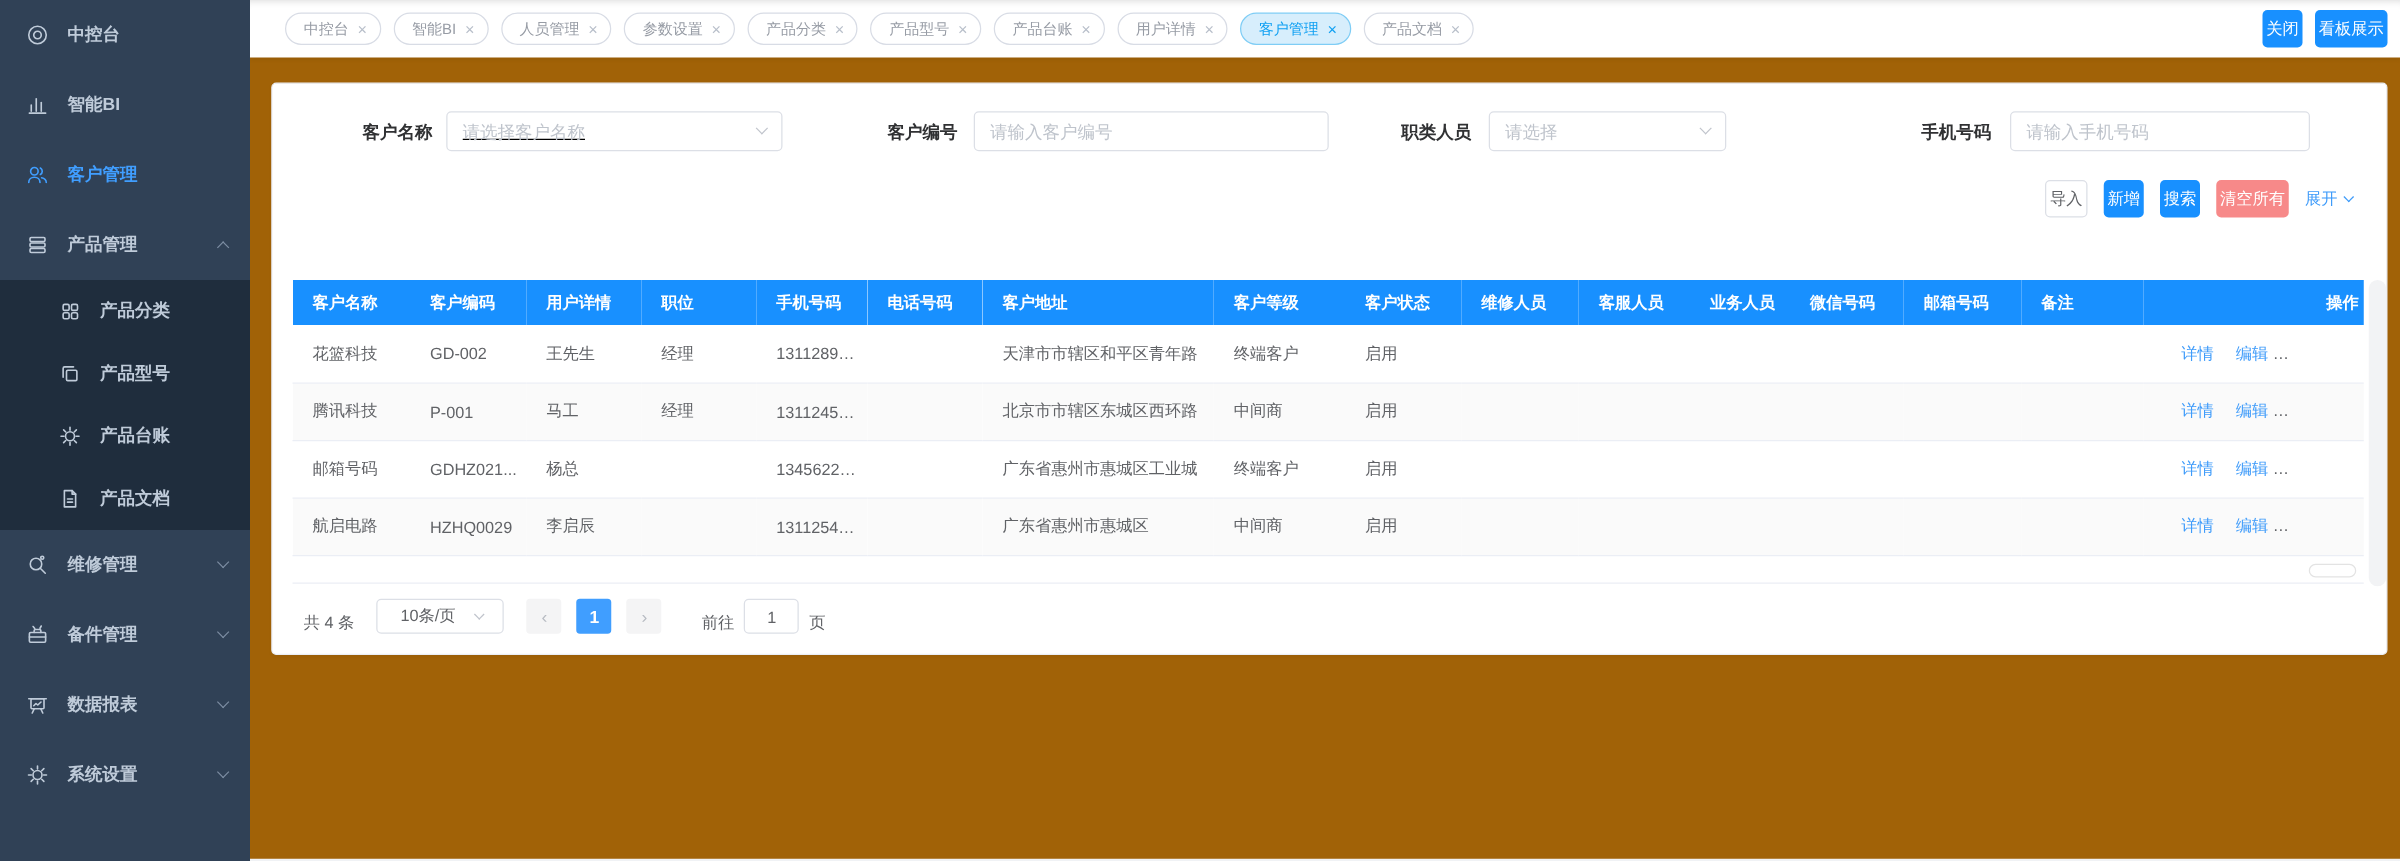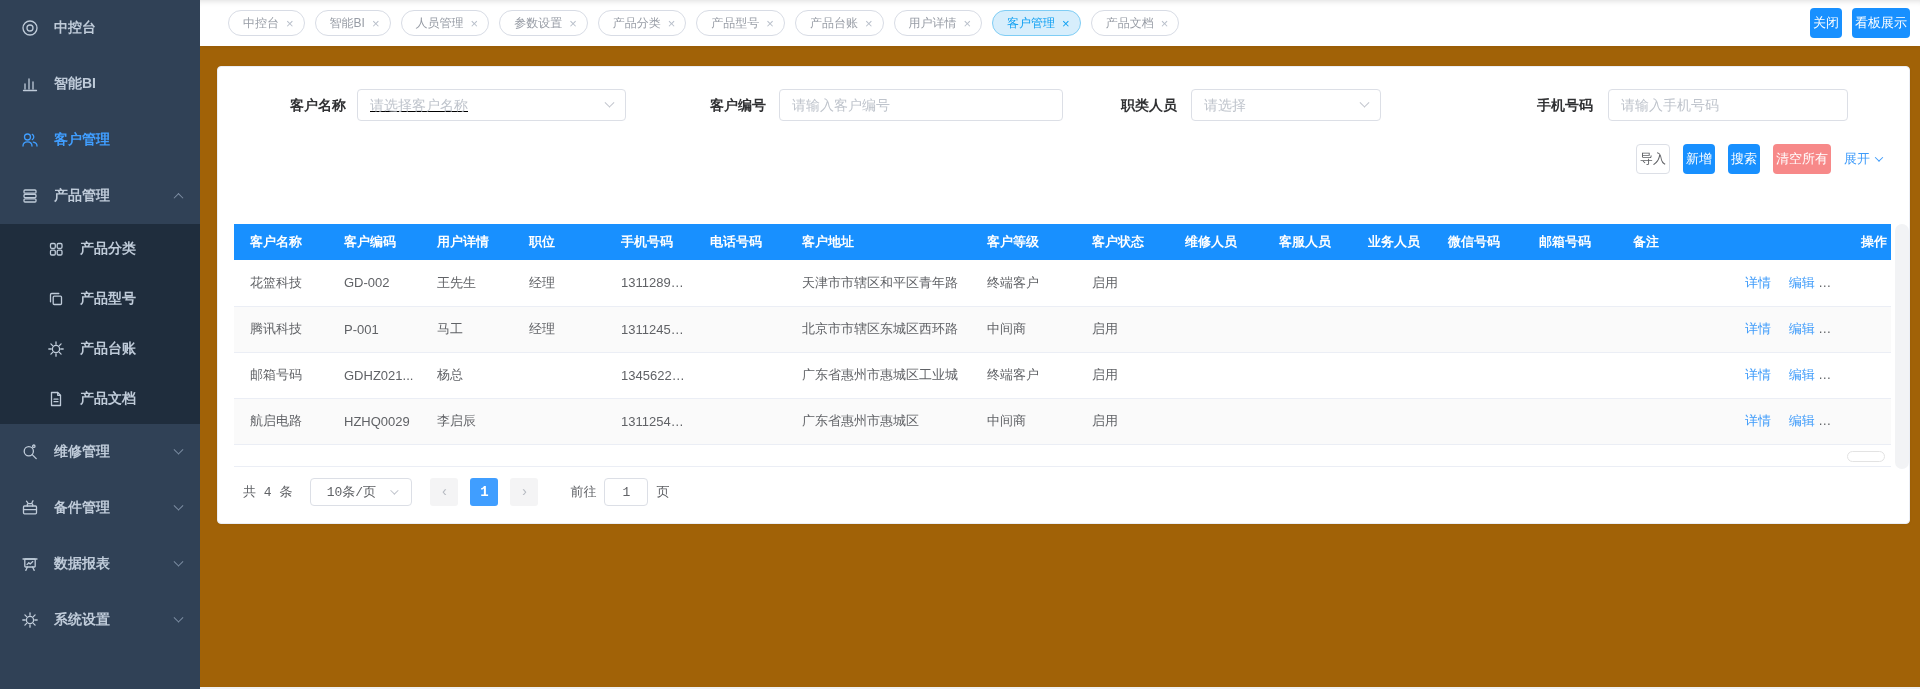--- a/index.html
+++ b/index.html
@@ -80,22 +80,22 @@
     border:2px solid transparent; }
   .act-group.annotated { border-color:#e60000; }
 
   
   .v-gutter { position:absolute; top:157px; right:0; width:14px; height:245px;
     background:#f2f3f5; border-radius:7px; }
   .h-thumb { position:absolute; top:384px; right:24px; width:38px; height:11px;
     background:#fff; border:1px solid #e3e3e3; border-radius:6px; }
 
   
-  .pager { position:absolute; top:410px; left:16px; height:30px; display:flex; align-items:center;
-    font-size:13px; color:#606266;font-family:Liberation Mono, monospace; }
+  .pager { position:absolute; top:410px; left:16px; height:30px; display:flex; align-items:flex-end;
+    font-size:13px; color:#606266; }
   .pager .total { margin:0 18px 0 9px; }
   .psize { width:102px; height:28px; border:1px solid #dcdfe6; border-radius:4px; display:flex;
     align-items:center; justify-content:center; gap:14px; color:#606266; cursor:pointer; }
   .psize .sel-chev { width:6px; height:6px; border-right:1.4px solid #c0c4cc; border-bottom:1.4px solid #c0c4cc;
     transform:rotate(45deg) translateY(-2px); }
   .pbtn { width:28px; height:28px; border-radius:3px; display:flex; align-items:center; justify-content:center;
     font-size:14px; cursor:pointer; }
   .pbtn.gray { background:#f4f4f5; color:#b7bbc2; margin-left:18px; }
   .pbtn.gray.nx { margin-left:12px; }
   .pbtn.cur { background:#409eff; color:#fff; font-weight:bold; margin-left:12px; }

